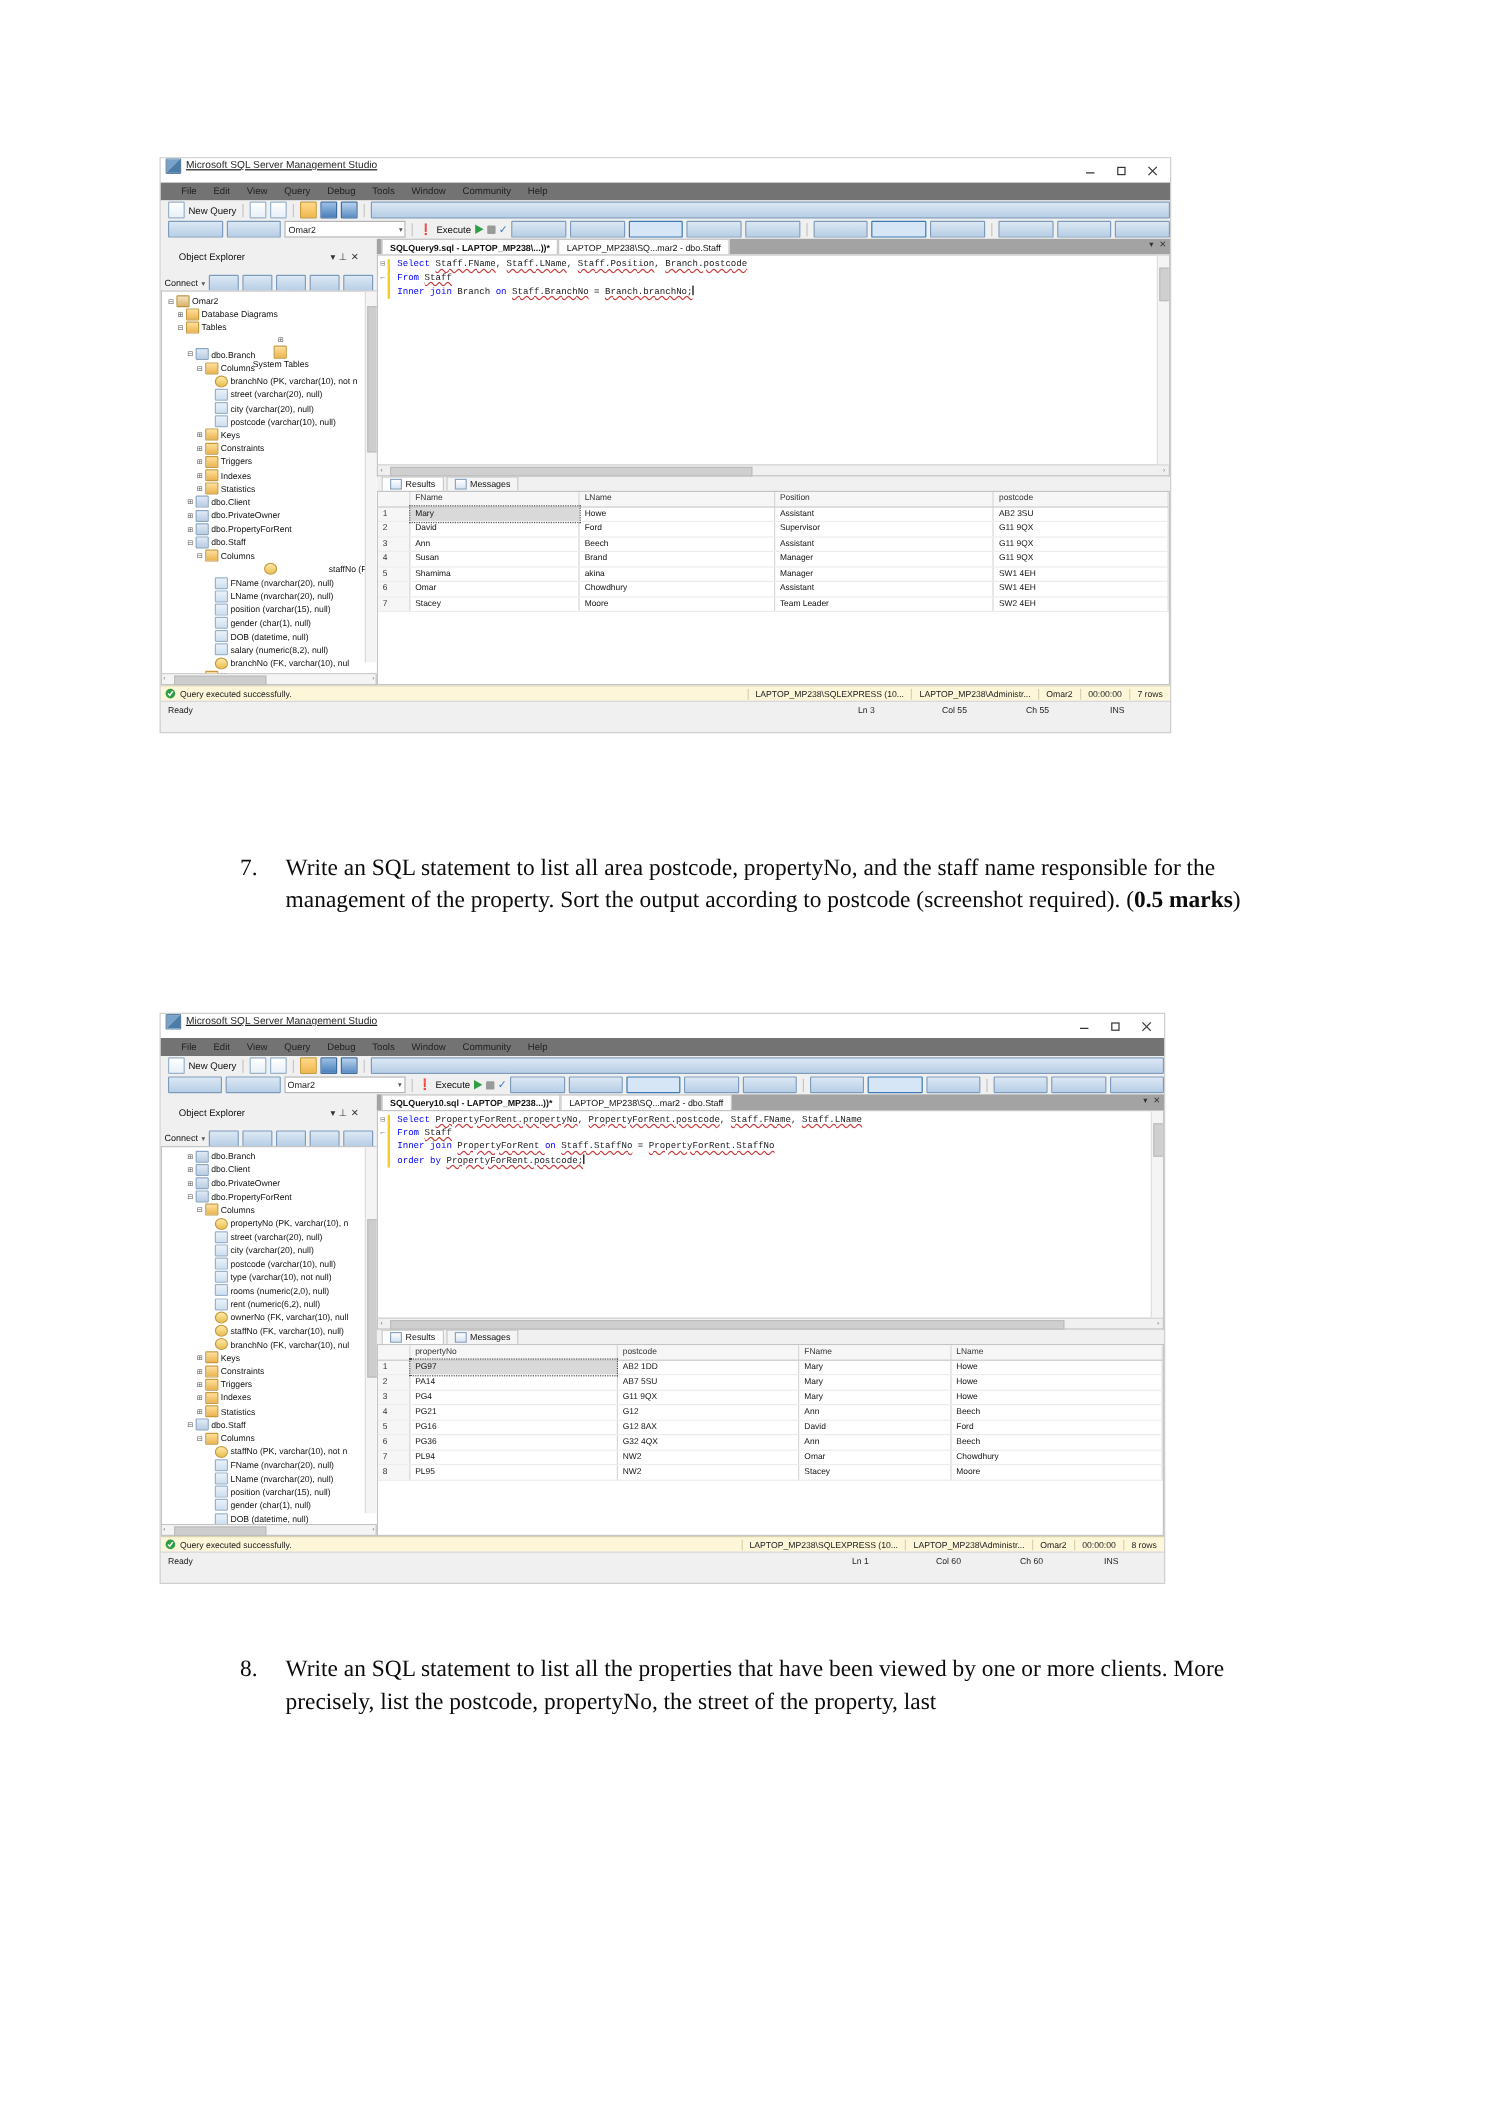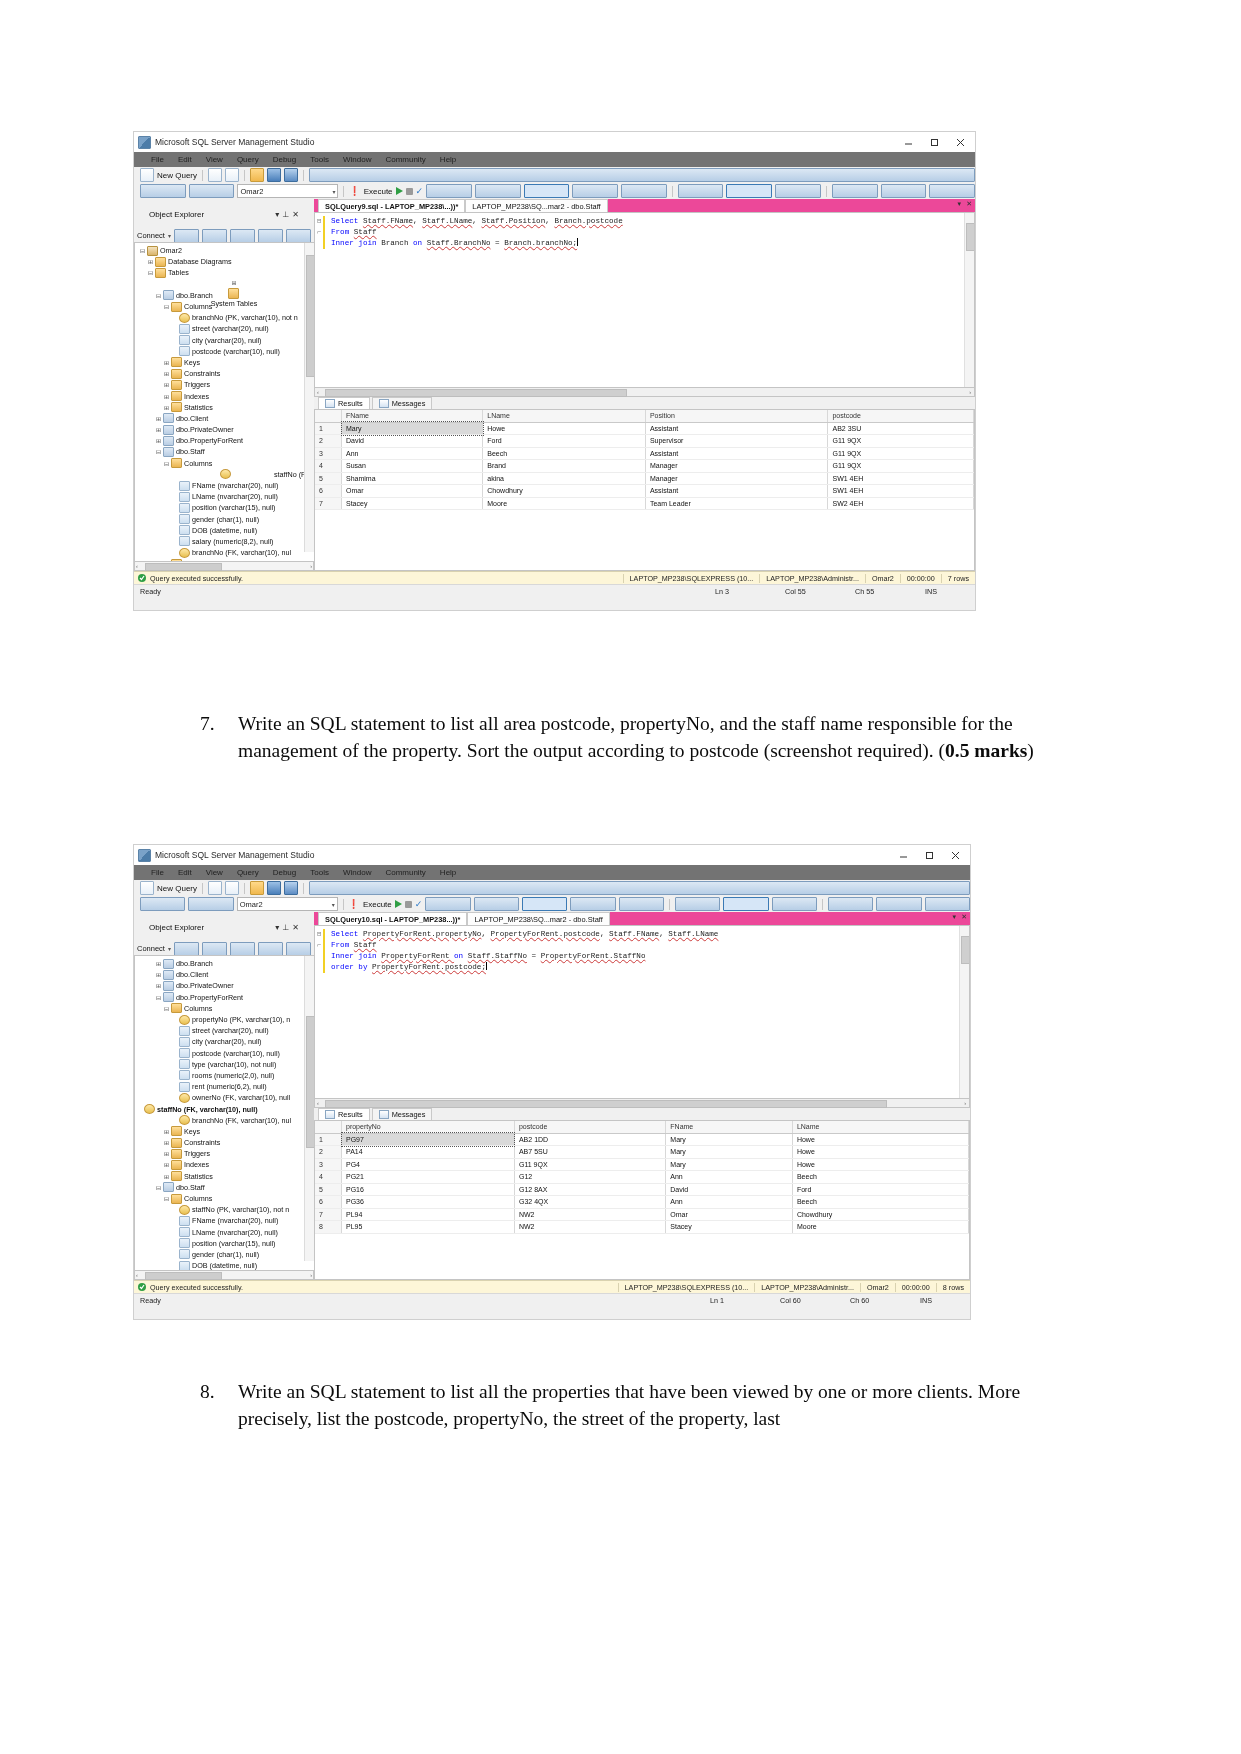--- a/index.html
+++ b/index.html
@@ -8,21 +8,21 @@
   
   .doc-block{position:absolute;left:200px;width:860px;font-family:"Liberation Serif",serif;}
   .q-row{display:flex;align-items:flex-start;}
   .q-num{width:38px;flex:0 0 38px;font-size:19.5px;line-height:27px;color:#0b0b0b;}
   .q-text{font-size:19.5px;line-height:27px;color:#0b0b0b;}
   .q-text b{font-weight:bold;}
 
   
   .ssms{position:absolute;background:#f0f0f0;border:1px solid #cfcfcf;box-sizing:border-box;
         font-family:"Liberation Sans",sans-serif;color:#1a1a1a;}
-  .ssms .titlebar{height:20px;background:#ffffff;display:flex;align-items:center;padding:0 4px;position:relative;}
+  .ssms .titlebar{height:20px;background:#ffffff;display:flex;padding:0 4px;position:relative;text-decoration:underline;}
   .ssms .titlebar .tl-icon{width:11px;height:11px;margin-right:4px;background:
       linear-gradient(135deg,#7aa2c8 0 50%,#4c7ca8 50% 100%);border:1px solid #5b83a8;border-radius:1px;flex:0 0 11px;}
   .ssms .titlebar .tl-text{font-size:8.5px;color:#2a2a2a;white-space:nowrap;}
   .winbtns{position:absolute;right:2px;top:0;display:flex;align-items:center;height:20px;}
   .winbtn{width:26px;height:18px;display:flex;align-items:center;justify-content:center;
           font-size:10px;color:#333;line-height:1;}
   .winbtn svg{display:block;}
 
   .menubar{height:15px;display:flex;align-items:center;padding-left:10px;background:#737373;gap:0;}
   .menubar .mi{font-size:8px;color:#222;padding:0 7px;white-space:nowrap;}
@@ -64,21 +64,21 @@
   .tic.db{background:linear-gradient(#f4e3c0,#d9b46a);border:1px solid #b7923f;}
   .oe-scroll-v{position:absolute;right:0;top:0;width:9px;bottom:9px;background:#f4f4f4;border-left:1px solid #dcdcdc;}
   .oe-scroll-v .thumb{position:absolute;left:1px;width:7px;background:#cdcdcd;border:1px solid #bdbdbd;}
   .oe-scroll-h{height:9px;background:#f4f4f4;border:1px solid #c4c4c4;border-top:none;display:flex;align-items:center;
                justify-content:space-between;box-sizing:border-box;position:relative;}
   .oe-scroll-h .hthumb{position:absolute;top:1px;height:6px;background:#cdcdcd;border:1px solid #bdbdbd;}
   .oe-scroll-h .arr{font-size:5.5px;color:#666;padding:0 1px;}
 
   
   .editor{flex:1;display:flex;flex-direction:column;box-sizing:border-box;background:#f0f0f0;}
-  .tabstrip{height:13px;display:flex;align-items:flex-end;background:#ec4899;padding-left:4px;position:relative;}
+  .tabstrip{height:13px;display:flex;align-items:flex-end;background:#a3a3a3;padding-left:4px;position:relative;}
   .etab{height:12px;display:flex;align-items:center;padding:0 6px;font-size:7.4px;
         background:#fdfdfd;border:1px solid #c9c9c9;border-bottom:none;white-space:nowrap;color:#111;}
   .etab.active{font-weight:bold;background:#ffffff;}
   .tabstrip .tright{position:absolute;right:3px;top:1px;display:flex;gap:5px;align-items:center;}
   .tabstrip .tright span{font-size:7px;color:#333;}
   .code{flex:1;background:#ffffff;border:1px solid #c4c4c4;position:relative;overflow:hidden;
         font-family:"Liberation Mono",monospace;}
   .code-lines{padding:3px 0 0 16px;}
   .cl{height:11px;font-size:7.6px;white-space:nowrap;line-height:11px;}
   .kw{color:#0000ff;}
@@ -683,21 +683,21 @@
             <div class="tn" style="padding-left: 35px;">
               <span class="exp"></span>
               <span class="tic col"></span>
               <span>rent (numeric(6,2), null)</span>
             </div>
             <div class="tn" style="padding-left: 35px;">
               <span class="exp"></span>
               <span class="tic key"></span>
               <span>ownerNo (FK, varchar(10), null</span>
             </div>
-            <div class="tn" style=" font-weight: bold;">
+            <div class="tn" style="padding-left: 35px;">
               <span class="exp"></span>
               <span class="tic key"></span>
               <span>staffNo (FK, varchar(10), null)</span>
             </div>
             <div class="tn" style="padding-left: 35px;">
               <span class="exp"></span>
               <span class="tic key"></span>
               <span>branchNo (FK, varchar(10), nul</span>
             </div>
             <div class="tn" style="padding-left: 27px;">

